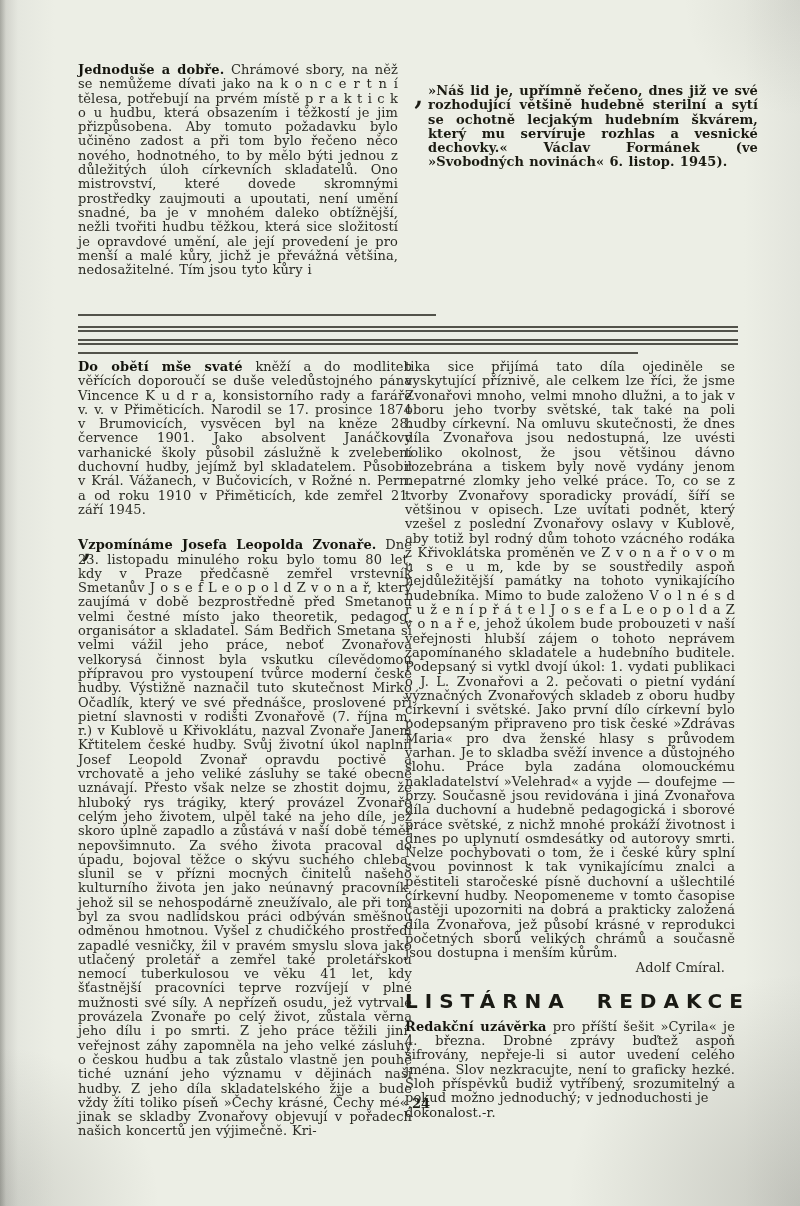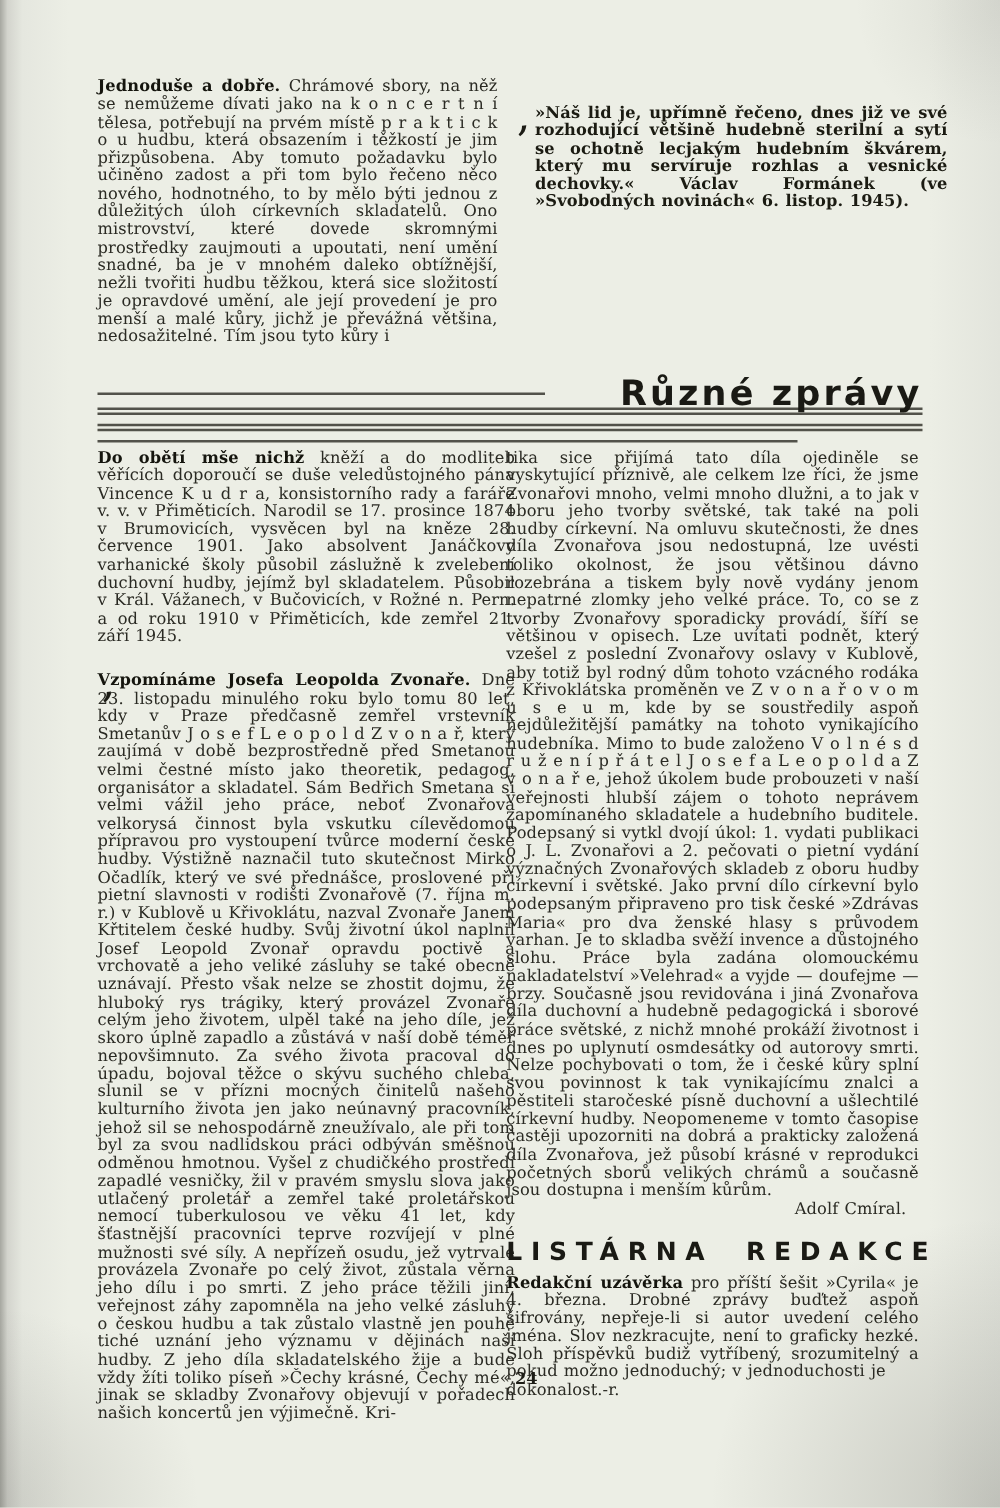--- a/index.html
+++ b/index.html
@@ -86,26 +86,25 @@
     <p class="quote">»Náš lid je, upřímně řečeno, dnes již ve své rozhodující většině hudebně sterilní a sytí se ochotně lecjakým hudebním škvárem, který mu servíruje rozhlas a vesnické dechovky.« Václav Formánek (ve »Svobodných novinách« 6. listop. 1945).</p>
   </section>
 
   <div class="section-head">
     <span class="rule rule-a"></span>
     <span class="rule rule-b"></span>
     <span class="rule rule-c"></span>
     <span class="rule rule-d"></span>
     <span class="rule rule-e"></span>
     <span class="rule rule-f"></span>
-    <h1 class="head-title">Různé zprávy</h1>
   </div>
 
   <section class="col bot-left">
     <p>
-      <b class="lead">Do obětí mše nichž</b>
+      <b class="lead">Do obětí mše svaté</b>
       <span>kněží a do modliteb věřících doporoučí se duše veledůstojného pána Vincence K u d r a, konsistorního rady a faráře v. v. v Přiměticích. Narodil se 17. prosince 1874 v Brumovicích, vysvěcen byl na kněze 28. července 1901. Jako absolvent Janáčkovy varhanické školy působil záslužně k zvelebení duchovní hudby, jejímž byl skladatelem. Působil v Král. Vážanech, v Bučovicích, v Rožné n. Pern. a od roku 1910 v Přiměticích, kde zemřel 21. září 1945.</span>
     </p>
     <span class="ornament"></span>
     <p>
       <b class="lead">Vzpomínáme Josefa Leopolda Zvonaře.</b>
       <span>Dne 23. listopadu minulého roku bylo tomu 80 let, kdy v Praze předčasně zemřel vrstevník Smetanův J o s e f L e o p o l d Z v o n a ř, který zaujímá v době bezprostředně před Smetanou velmi čestné místo jako theoretik, pedagog, organisátor a skladatel. Sám Bedřich Smetana si velmi vážil jeho práce, neboť Zvonařova velkorysá činnost byla vskutku cílevědomou přípravou pro vystoupení tvůrce moderní české hudby. Výstižně naznačil tuto skutečnost Mirko Očadlík, který ve své přednášce, proslovené při pietní slavnosti v rodišti Zvonařově (7. října m. r.) v Kublově u Křivoklátu, nazval Zvonaře Janem Křtitelem české hudby. Svůj životní úkol naplnil Josef Leopold Zvonař opravdu poctivě a vrchovatě a jeho veliké zásluhy se také obecně uznávají. Přesto však nelze se zhostit dojmu, že hluboký rys trágiky, který provázel Zvonaře celým jeho životem, ulpěl také na jeho díle, jež skoro úplně zapadlo a zůstává v naší době téměř nepovšimnuto. Za svého života pracoval do úpadu, bojoval těžce o skývu suchého chleba, slunil se v přízni mocných činitelů našeho kulturního života jen jako neúnavný pracovník, jehož sil se nehospodárně zneužívalo, ale při tom byl za svou nadlidskou práci odbýván směšnou odměnou hmotnou. Vyšel z chudičkého prostředí zapadlé vesničky, žil v pravém smyslu slova jako utlačený proletář a zemřel také proletářskou nemocí tuberkulosou ve věku 41 let, kdy šťastnější pracovníci teprve rozvíjejí v plné mužnosti své síly. A nepřízeň osudu, jež vytrvale provázela Zvonaře po celý život, zůstala věrna jeho dílu i po smrti. Z jeho práce těžili jiní, veřejnost záhy zapomněla na jeho velké zásluhy o českou hudbu a tak zůstalo vlastně jen pouhé tiché uznání jeho významu v dějinách naší hudby. Z jeho díla skladatelského žije a bude vždy žíti toliko píseň »Čechy krásné, Čechy mé«, jinak se skladby Zvonařovy objevují v pořadech našich koncertů jen výjimečně. Kri-</span>
     </p>
   </section>
 
   <section class="col bot-right">

